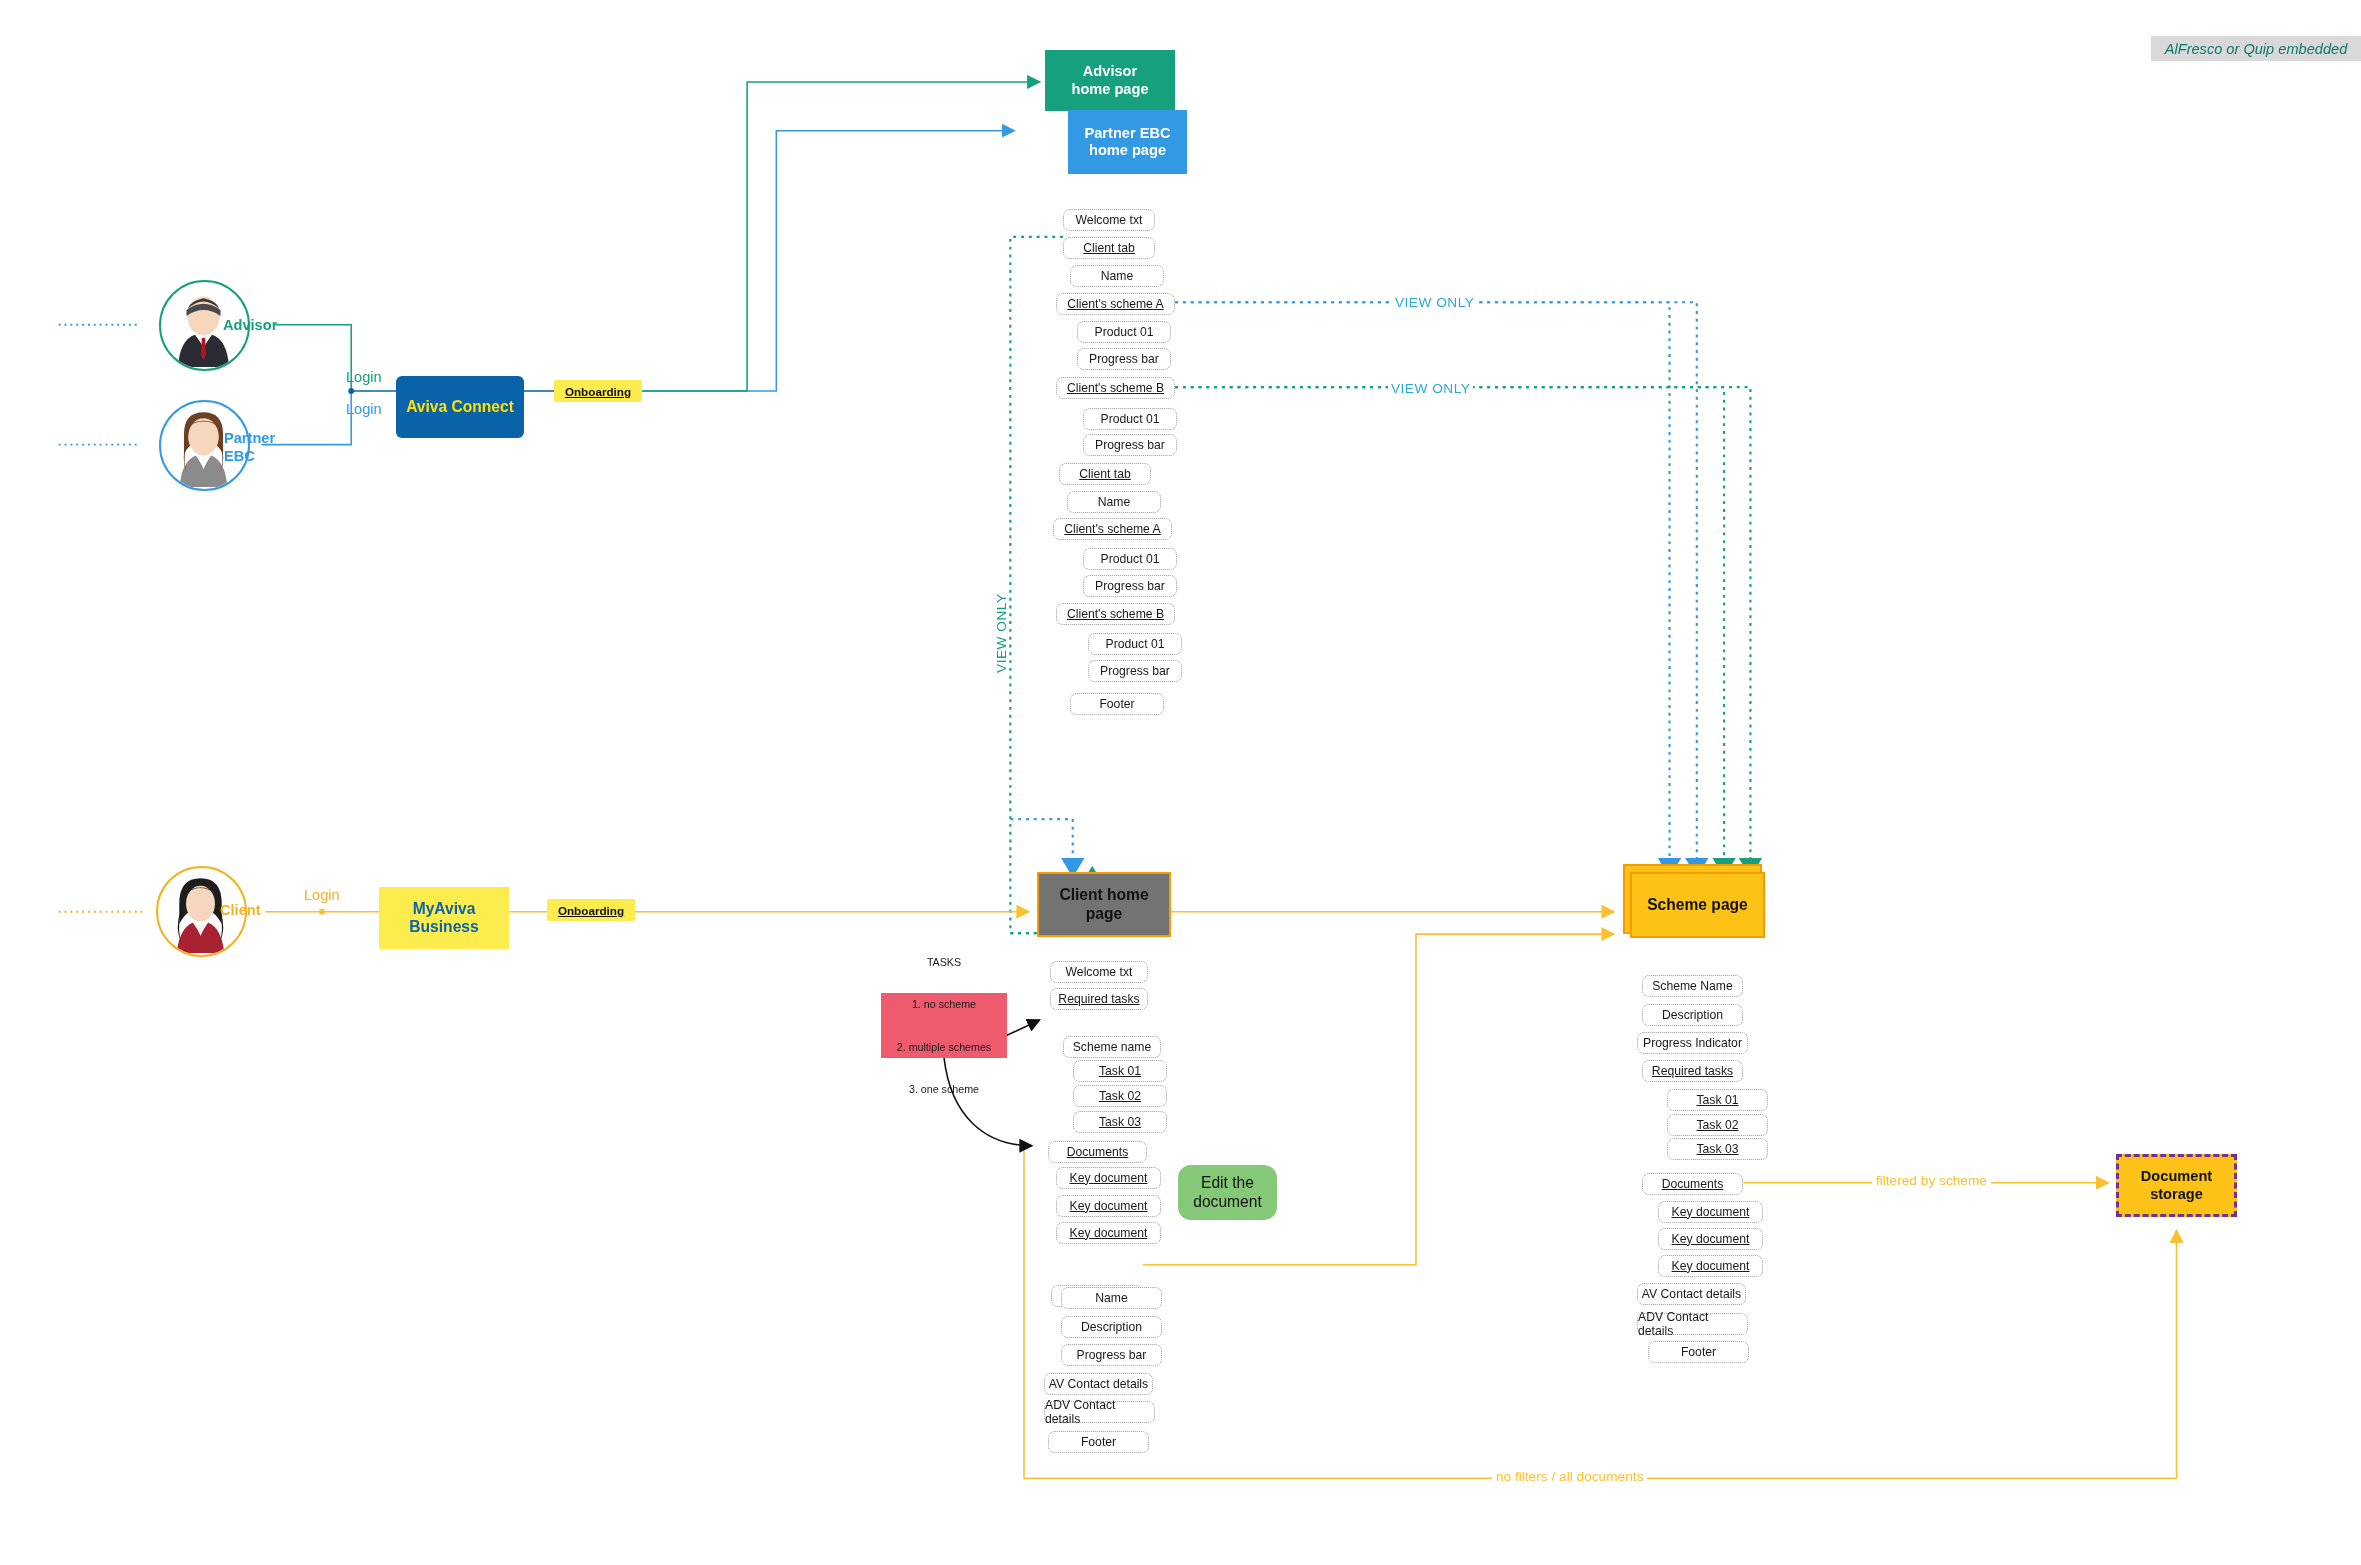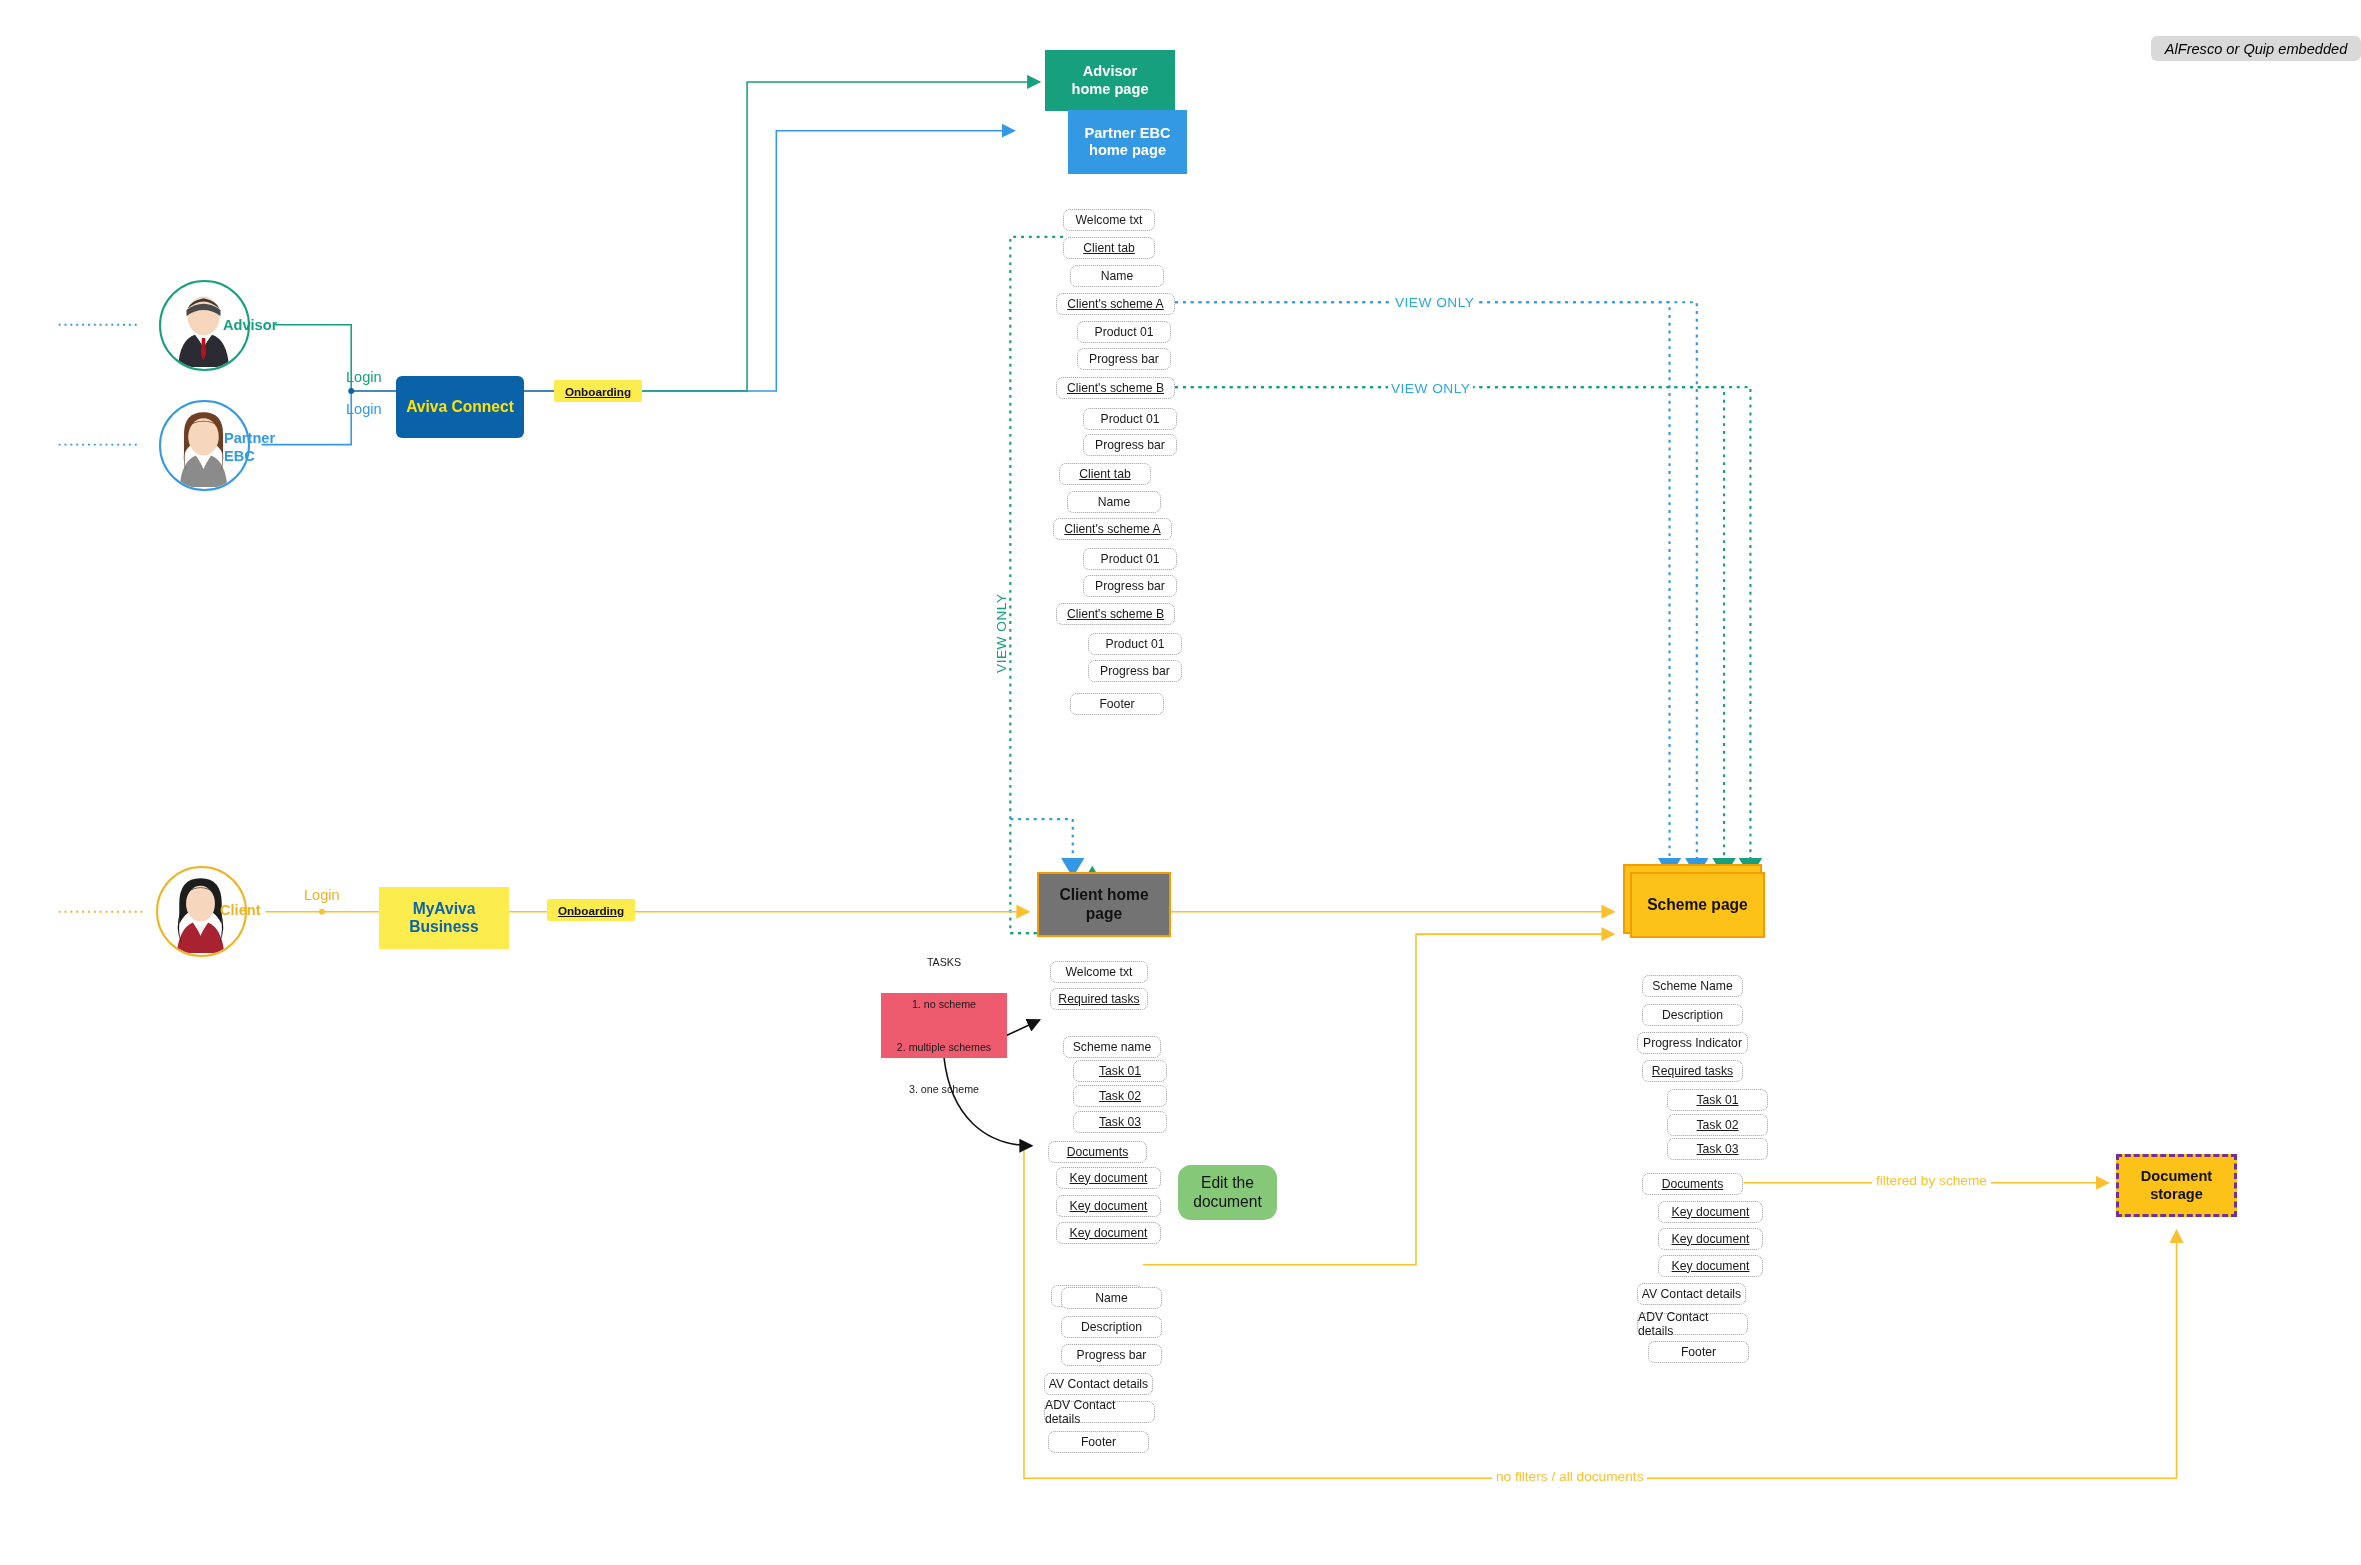--- a/index.html
+++ b/index.html
@@ -6,22 +6,22 @@
   body{width:2361px;height:1565px;position:relative;overflow:hidden;
        font-family:"Liberation Sans", sans-serif;}
   #canvas{position:absolute;left:0;top:0;width:2361px;height:1565px;}
   .abs{position:absolute;}
 
   
   #header-bar{left:925px;top:0;width:1437px;height:30px;background:#8c8c8c;
     color:#ffffff;font-size:19.5px;font-weight:bold;display:flex;align-items:center;
     padding-left:5.9px;box-sizing:border-box;letter-spacing:0.2px;}
   #alfresco-note{left:2151px;top:36px;width:210px;height:25px;background:#d9d9d9;
-    color:#000000;font-size:14.6px;font-style:italic;display:flex;align-items:center;
-    justify-content:center;border-radius:6px;}
+    color:#0f766e;font-size:14.6px;font-style:italic;display:flex;align-items:center;
+    justify-content:center;}
 
   
   .pbox{display:flex;align-items:center;justify-content:center;text-align:center;
     font-weight:bold;line-height:1.18;box-sizing:border-box;}
   #advisor-home{left:1045px;top:50px;width:130px;height:61px;background:#17a07e;
     color:#ffffff;font-size:14.6px;}
   #partner-home{left:1020px;top:110px;width:119px;height:64px;background:#3399e5;
     color:#ffffff;font-size:14.6px;margin-left:48px;}
   #aviva-connect{left:396px;top:376px;width:128px;height:62px;background:#0a62a8;
     color:#ffe200;font-size:15.6px;border-radius:6px;}

